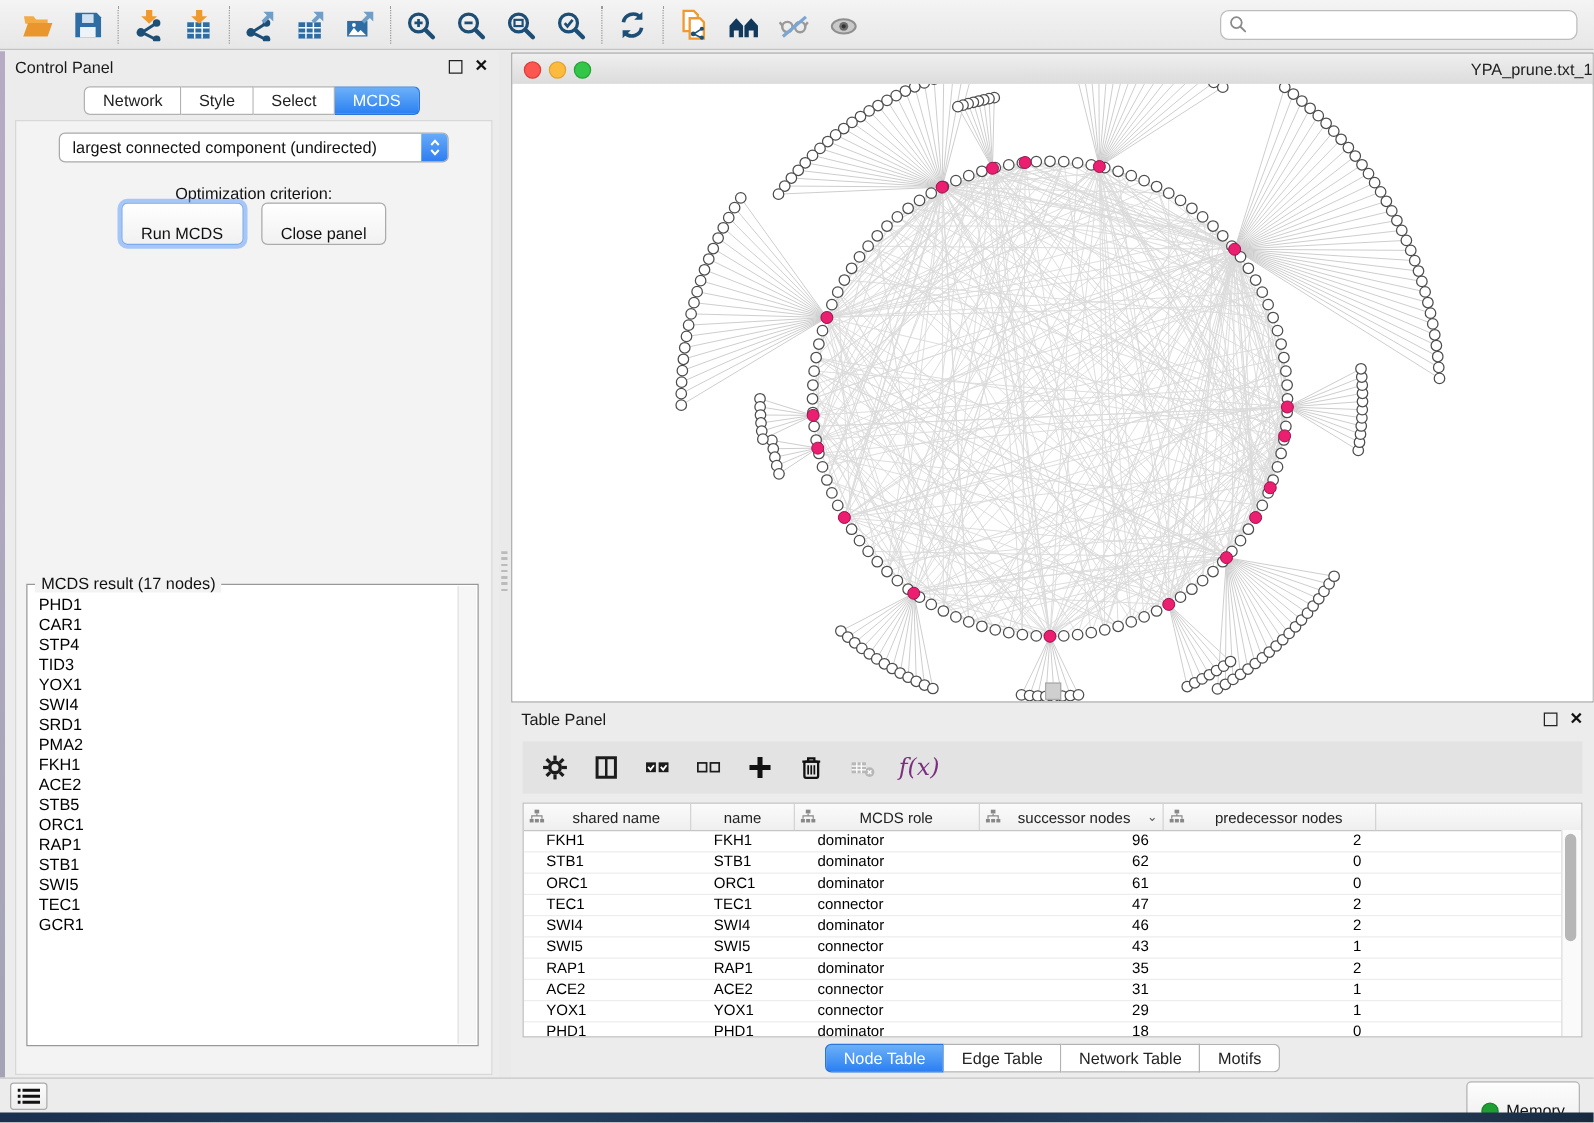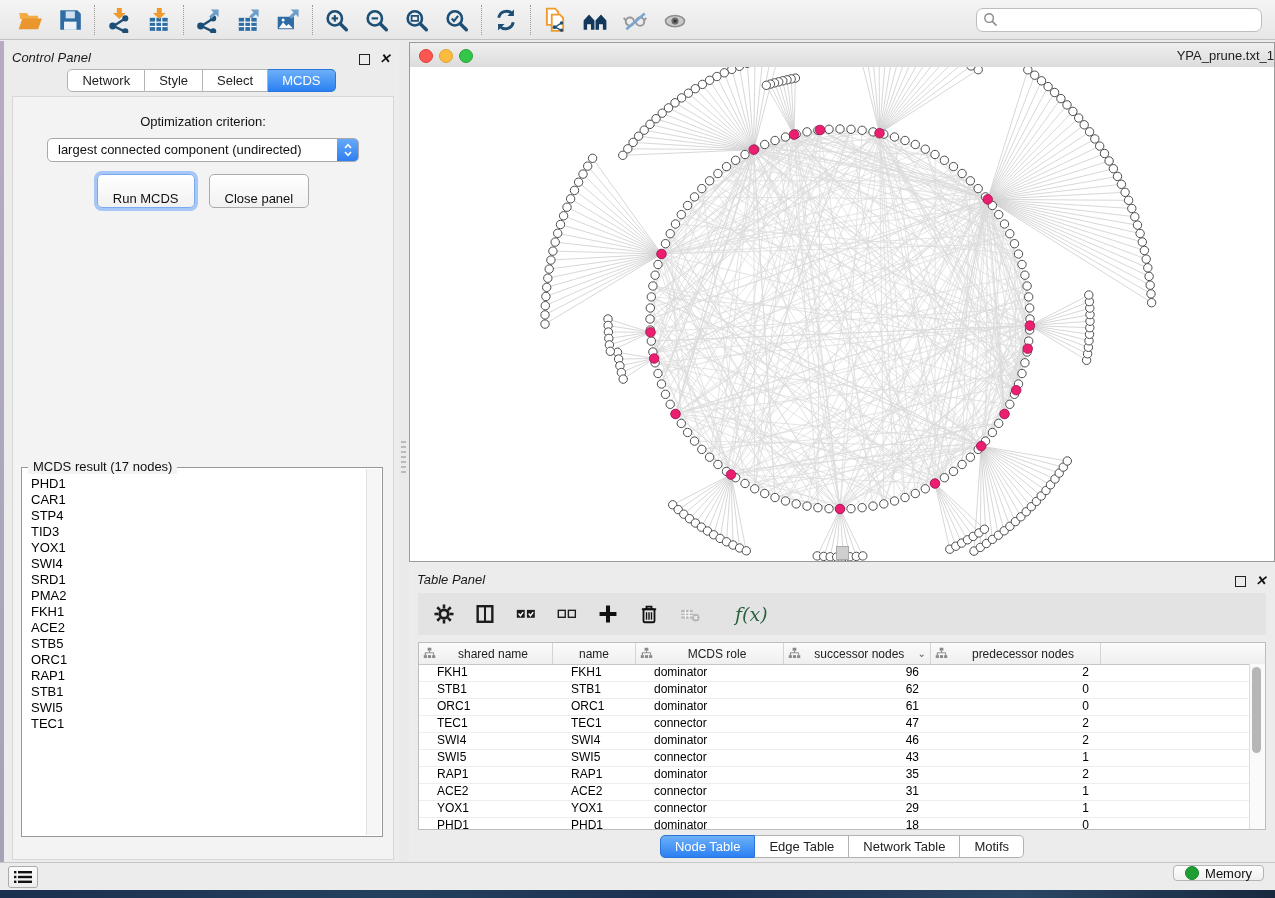--- a/index.html
+++ b/index.html
@@ -21,21 +21,21 @@
     background:#fff;box-sizing:border-box;padding:0 8px 0 26px;font:13px "Liberation Sans",sans-serif;outline:none;}
   #search-wrap .mag{position:absolute;left:7px;top:4px;width:15px;height:15px;}
 
   
   #left-edge-strip{position:absolute;left:0;top:41px;width:4px;height:849px;
     background:linear-gradient(#b7abc4,#a3a3b5);}
   #wallpaper-strip{position:absolute;left:0;top:890px;width:1275px;height:8px;
     background:linear-gradient(90deg,#1b2f4e,#24405f 30%,#1c3050 55%,#2a4664 80%,#18293f);}
 
   
-  .panel-header{height:24px;display:flex;align-items:flex-end;padding:0 8px;font-style:italic;}
+  .panel-header{height:24px;display:flex;align-items:center;padding:0 8px;}
   .panel-title{font-size:13px;color:#1a1a1a;}
   .ph-icons{margin-left:auto;display:flex;align-items:center;gap:9px;}
   .ph-icon{width:12px;height:12px;display:flex;align-items:center;justify-content:center;}
   .float-glyph{width:9px;height:9px;border:1.5px solid #222;display:inline-block;}
   .close-glyph{font-size:13px;font-weight:bold;color:#111;line-height:10px;}
 
   
   .tabs{display:flex;justify-content:center;}
   .tab{height:21px;line-height:21px;padding:0 14px;font-size:13px;color:#222;background:#fff;
     border:1px solid #b2b2b2;border-left:none;cursor:default;}
@@ -90,21 +90,21 @@
     background:#cfcfcf;border:1px solid #aaa;}
 
   
   #table-panel{position:absolute;left:409px;top:563px;width:866px;height:296px;background:#ececec;}
   #tp-toolbar{position:absolute;left:9px;right:9px;top:30px;height:42px;background:#e3e3e3;
     display:flex;align-items:center;gap:17px;padding-left:14px;}
   .tp-btn{border:none;background:transparent;padding:0;width:24px;height:24px;
     display:flex;align-items:center;justify-content:center;cursor:default;}
   .tp-btn svg{width:22px;height:22px;}
   .tp-btn.disabled{opacity:.9;}
-  #fx-label{font:italic 19px "DejaVu Serif",serif;color:#14532d;margin-left:16px;}
+  #fx-label{font:italic 19px "DejaVu Serif",serif;color:#701a75;}
   #tp-table{position:absolute;left:9px;right:9px;top:79px;height:188px;background:#fff;
     border:1px solid #bdbdbd;box-sizing:border-box;overflow:hidden;}
   #tp-head{display:flex;height:21px;background:linear-gradient(#fbfbfb,#efefef);
     border-bottom:1px solid #c6c6c6;}
   .th{display:flex;align-items:center;box-sizing:border-box;border-right:1px solid #d4d4d4;
     font-size:12px;color:#222;padding:0 4px;position:relative;}
   .th .lbl{flex:1;text-align:center;white-space:nowrap;overflow:hidden;}
   .th .sitemap{width:13px;height:13px;flex:none;margin-right:2px;}
   .th .sort{font-size:10px;color:#555;margin-left:2px;}
   .tr{display:flex;height:16px;border-bottom:1px solid #ededed;}
@@ -115,23 +115,23 @@
     border-left:1px solid #ddd;}
   #tp-thumb{position:absolute;left:2px;top:3px;width:9px;height:86px;border-radius:5px;background:#b6b6b6;}
   #tp-tabs{position:absolute;left:0;right:0;top:272px;}
 
   
   #status-bar{position:absolute;left:0;top:862px;width:1275px;height:28px;background:#ececec;
     border-top:1px solid #c6c6c6;}
   #list-btn{position:absolute;left:8px;top:3px;width:30px;height:22px;
     background:linear-gradient(#fcfcfc,#ededed);border:1px solid #ababab;border-radius:3px;
     display:flex;align-items:center;justify-content:center;padding:0;}
-  #memory-btn{position:absolute;right:11px;top:2px;height:16px;padding:0 11px;
+  #memory-btn{position:absolute;right:11px;top:2px;height:32px;padding:0 11px;
     background:linear-gradient(#fdfdfd,#f0f0f0);border:1px solid #b5b5b5;border-radius:4px;
-    display:flex;align-items:center;gap:6px;font:13px "Liberation Sans",sans-serif;color:#111;}
+    display:flex;align-items:flex-end;gap:6px;font:13px "Liberation Sans",sans-serif;color:#111;}
   #memory-dot{width:12px;height:12px;border-radius:50%;background:#1f9f33;border:1px solid #18842a;}
 </style>
 </head>
 <body>
 
 <div id="app">
 
   <div id="main-toolbar">
 
     <div class="tb-group">
@@ -330,30 +330,30 @@
           </span>
       </span>
     </div>
     <div class="tabs" id="cp-tabs">
         <div class="tab">Network</div>
         <div class="tab">Style</div>
         <div class="tab">Select</div>
         <div class="tab active">MCDS</div>
       </div>
     <div class="cp-body">
-      <div id="opt-label">Optimization criterion:</div>
       <div id="criterion-dd">
         <span id="criterion-value">largest connected component (undirected)</span>
         <span id="dd-stepper">
           <svg viewBox="0 0 10 16" width="10" height="16">
               <path d="M2 6l3-3.4L8 6" fill="none" stroke="#fff" stroke-width="1.6"></path>
               <path d="M2 10l3 3.4L8 10" fill="none" stroke="#fff" stroke-width="1.6"></path>
             </svg>
         </span>
       </div>
+      <div id="opt-label">Optimization criterion:</div>
       <div class="btn-row">
         <button class="mac-btn" id="run-btn">Run MCDS</button>
         <button class="mac-btn" id="close-panel-btn">Close panel</button>
       </div>
       <div id="mcds-groupbox">
         <span id="mcds-legend">MCDS result (17 nodes)</span>
         <div id="mcds-list">
             <div class="mcds-item">PHD1</div>
             <div class="mcds-item">CAR1</div>
             <div class="mcds-item">STP4</div>
@@ -363,20 +363,21 @@
             <div class="mcds-item">SRD1</div>
             <div class="mcds-item">PMA2</div>
             <div class="mcds-item">FKH1</div>
             <div class="mcds-item">ACE2</div>
             <div class="mcds-item">STB5</div>
             <div class="mcds-item">ORC1</div>
             <div class="mcds-item">RAP1</div>
             <div class="mcds-item">STB1</div>
             <div class="mcds-item">SWI5</div>
             <div class="mcds-item">TEC1</div>
+            <div class="mcds-item">GCR1</div>
           </div>
         <div id="mcds-scroll"></div>
       </div>
     </div>
   </div>
 
   <div id="v-splitter">
       <div class="handle"></div>
     </div>
 

